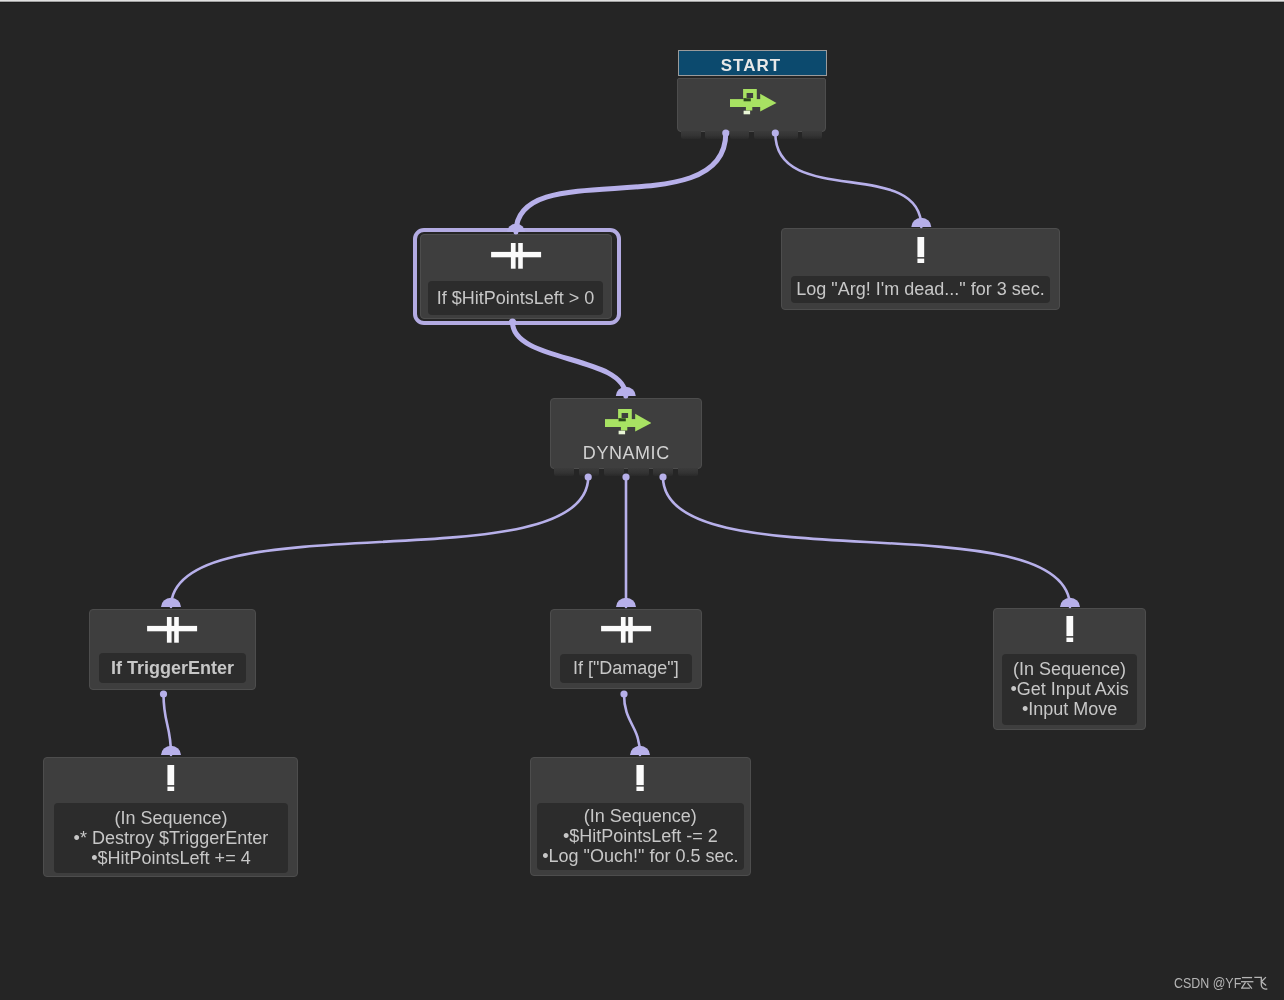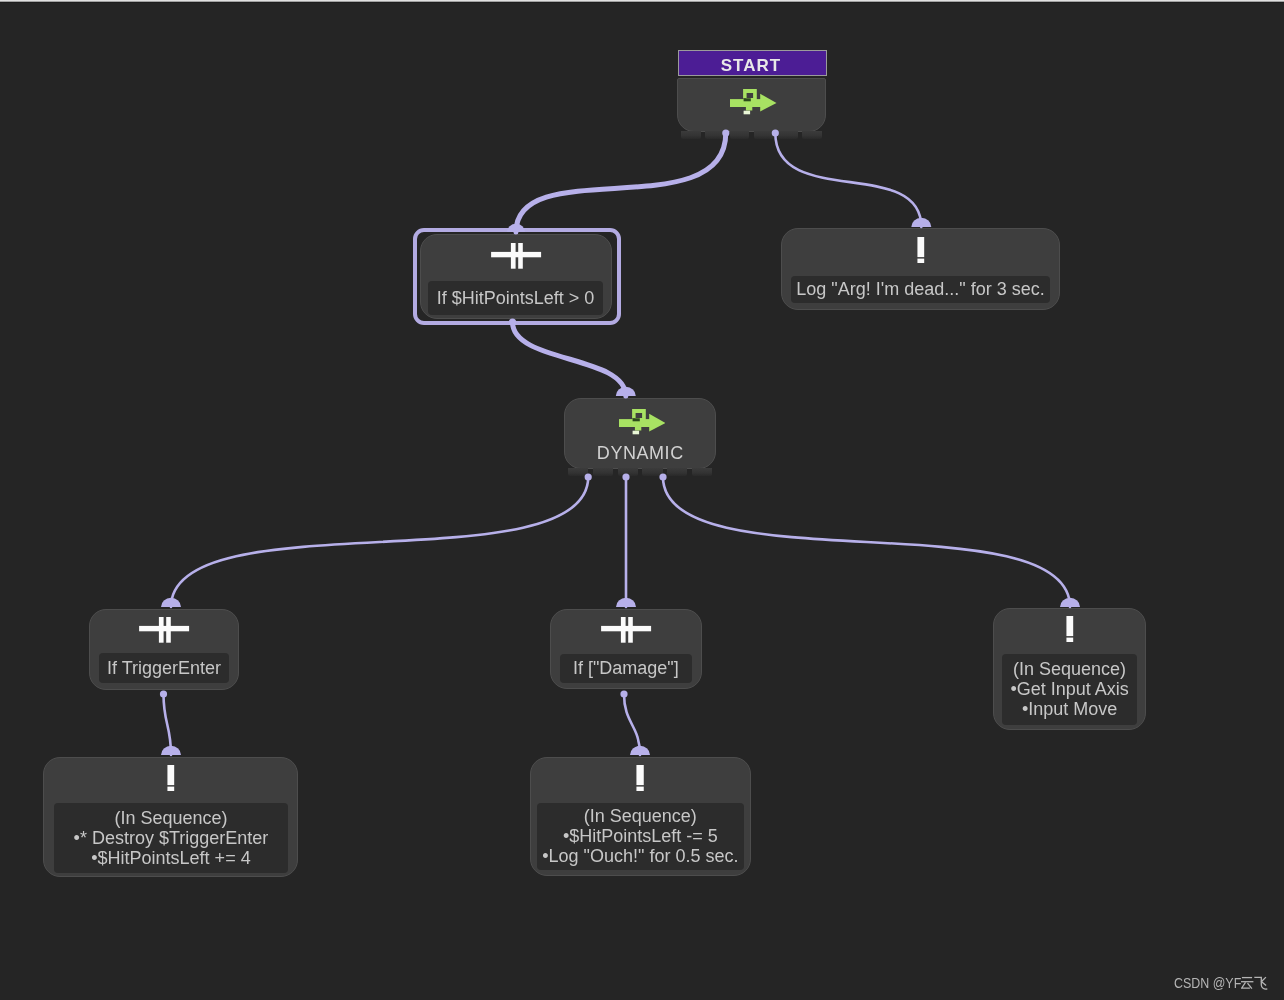--- a/index.html
+++ b/index.html
@@ -6,31 +6,31 @@
   html,body{margin:0;padding:0;background:#252525;}
   body{width:1284px;height:1000px;overflow:hidden;
        font-family:"Liberation Sans",sans-serif;
        -webkit-font-smoothing:antialiased;}
   #stage{position:relative;width:1284px;height:1000px;background:#252525;overflow:hidden;
          transform:translateZ(0);}
   #topline{position:absolute;left:0;top:0;width:1284px;height:3px;
            background:linear-gradient(to bottom,#e9e9e9 0,#d2d2d2 45%,#8f8f8f 52%,#1c1c1c 62%,#1f1f1f 100%);}
   #edges{position:absolute;left:0;top:0;width:1284px;height:1000px;pointer-events:none;}
 
-  .node{position:absolute;box-sizing:border-box;border-radius:17px;
+  .node{position:absolute;box-sizing:border-box;border-radius:4px;
         background:#3e3e3e;border:1px solid #4d4d4d;}
 
   .ports{position:absolute;left:3px;right:3px;display:flex;gap:4.5px;height:8px;}
   .ports.bottom{top:100%;}
   .port{flex:1 1 auto;
         background:linear-gradient(to bottom,#3b3b3b 0%,#343434 55%,#292929 100%);
         border-radius:0 0 2px 2px;}
 
   .hdr{position:absolute;box-sizing:border-box;
-       border:1px solid #9b9b9b;background:#4c1d95;
+       border:1px solid #9b9b9b;background:#0c4a6e;
        display:flex;align-items:center;justify-content:center;
        color:#e8e8e8;will-change:transform;}
 
   .lbl{position:absolute;box-sizing:border-box;background:#2c2c2c;border-radius:4px;
        display:flex;flex-direction:column;align-items:center;justify-content:center;
        color:#c7c7c7;font-size:18px;line-height:20px;white-space:nowrap;
        will-change:transform;}
 
   .icon{position:absolute;}
 
@@ -82,39 +82,39 @@
       </div>
       <div class="node" style="left: 781px; top: 228px; width: 279px; height: 82px;">
         <div class="icon" style="left: 50%; top: 8.4px; transform: translateX(-50%); width: 7.5px; height: 26px;"><svg width="7.5" height="26" viewBox="0 0 7.5 26">
             <rect x="0" y="0" width="7.5" height="20.1" fill="#fbfbfb"></rect>
             <rect x="0" y="21.6" width="7.5" height="4.6" fill="#fbfbfb"></rect>
           </svg></div>
         <div class="lbl" style="left: 9px; right: 9px; top: 47px; height: 26.5px;">
           <div>Log "Arg! I'm dead..." for 3 sec.</div>
         </div>
       </div>
-      <div class="node" style="left: 564px; top: 398px; width: 152px; height: 71px;">
+      <div class="node" style="left: 550px; top: 398px; width: 152px; height: 71px;">
         <div class="ports bottom">
           <div class="port"></div>
           <div class="port"></div>
           <div class="port"></div>
           <div class="port"></div>
           <div class="port"></div>
           <div class="port"></div>
         </div>
         <div class="icon" style="left: 53.7px; top: 10px; width: 46.5px; height: 26px;"><svg width="46.5" height="26" viewBox="0 0 46.5 26">
             <rect x="0" y="10.1" width="32.5" height="7.9" fill="#a8e263"></rect>
             <path d="M30.2 4.7 L46.5 14.1 L30.2 22.5 Z" fill="#a8e263"></path>
             <path d="M13.1 0 H26.8 V12.8 H22.3 V21.5 H15.9 V9.6 H13.1 Z M16.6 4.0 H23.1 V8.9 H16.6 Z" fill="#a8e263" fill-rule="evenodd"></path>
             <rect x="13.6" y="9.3" width="7.2" height="3" fill="#2c4a1c"></rect>
             <rect x="13.6" y="21.7" width="6.5" height="3.6" fill="#e9f6d6"></rect>
           </svg></div>
         <div class="ntitle" style="position: absolute; left: 0px; right: 0px; top: 43.5px; text-align: center; color: rgb(210, 210, 210); font-size: 18px; letter-spacing: 0.55px; text-indent: 0.55px;">DYNAMIC</div>
       </div>
-      <div class="node" style="left: 88.9px; top: 608.5px; width: 150px; height: 81px;">
+      <div class="node" style="left: 88.9px; top: 608.5px; width: 167px; height: 81px; font-weight: bold;">
         <div class="icon" style="left: 50%; top: 7px; transform: translateX(-50%); width: 52px; height: 26px;"><svg width="52" height="26" viewBox="0 0 52 26">
             <rect x="1.1" y="8.9" width="50" height="5.4" fill="#fbfbfb"></rect>
             <rect x="20.9" y="0" width="4.7" height="25.7" fill="#fbfbfb"></rect>
             <rect x="28.2" y="0" width="4.6" height="25.7" fill="#fbfbfb"></rect>
           </svg></div>
         <div class="lbl" style="left: 9px; right: 9px; top: 43.7px; height: 30.2px;">
           <div>If TriggerEnter</div>
         </div>
       </div>
       <div class="node" style="left: 550.1px; top: 608.9px; width: 151.7px; height: 80.6px;">
@@ -149,21 +149,21 @@
           <div>•$HitPointsLeft += 4</div>
         </div>
       </div>
       <div class="node" style="left: 530px; top: 756.5px; width: 220.7px; height: 119.6px;">
         <div class="icon" style="left: 50%; top: 7.85px; transform: translateX(-50%); width: 7.5px; height: 26px;"><svg width="7.5" height="26" viewBox="0 0 7.5 26">
             <rect x="0" y="0" width="7.5" height="20.1" fill="#fbfbfb"></rect>
             <rect x="0" y="21.6" width="7.5" height="4.6" fill="#fbfbfb"></rect>
           </svg></div>
         <div class="lbl" style="left: 6px; right: 6px; top: 45.9px; height: 66.5px;">
           <div>(In Sequence)</div>
-          <div>•$HitPointsLeft -= 5</div>
+          <div>•$HitPointsLeft -= 2</div>
           <div>•Log "Ouch!" for 0.5 sec.</div>
         </div>
       </div>
     </div>
   <svg id="edges" width="1284" height="1000" viewBox="0 0 1284 1000">
       <g>
         <path d="M 725.8 133 C 725.8 226.5, 516 153.1, 516 232.1" fill="none" stroke="#b7b0ea" stroke-width="5" stroke-linecap="round"></path>
         <circle cx="725.8" cy="133" r="3.6" fill="#b7b0ea"></circle>
         <path d="M 507 232.1 A 9 8.280000000000001 0 0 1 525 232.1 Z" fill="#b7b0ea"></path>
       </g>

